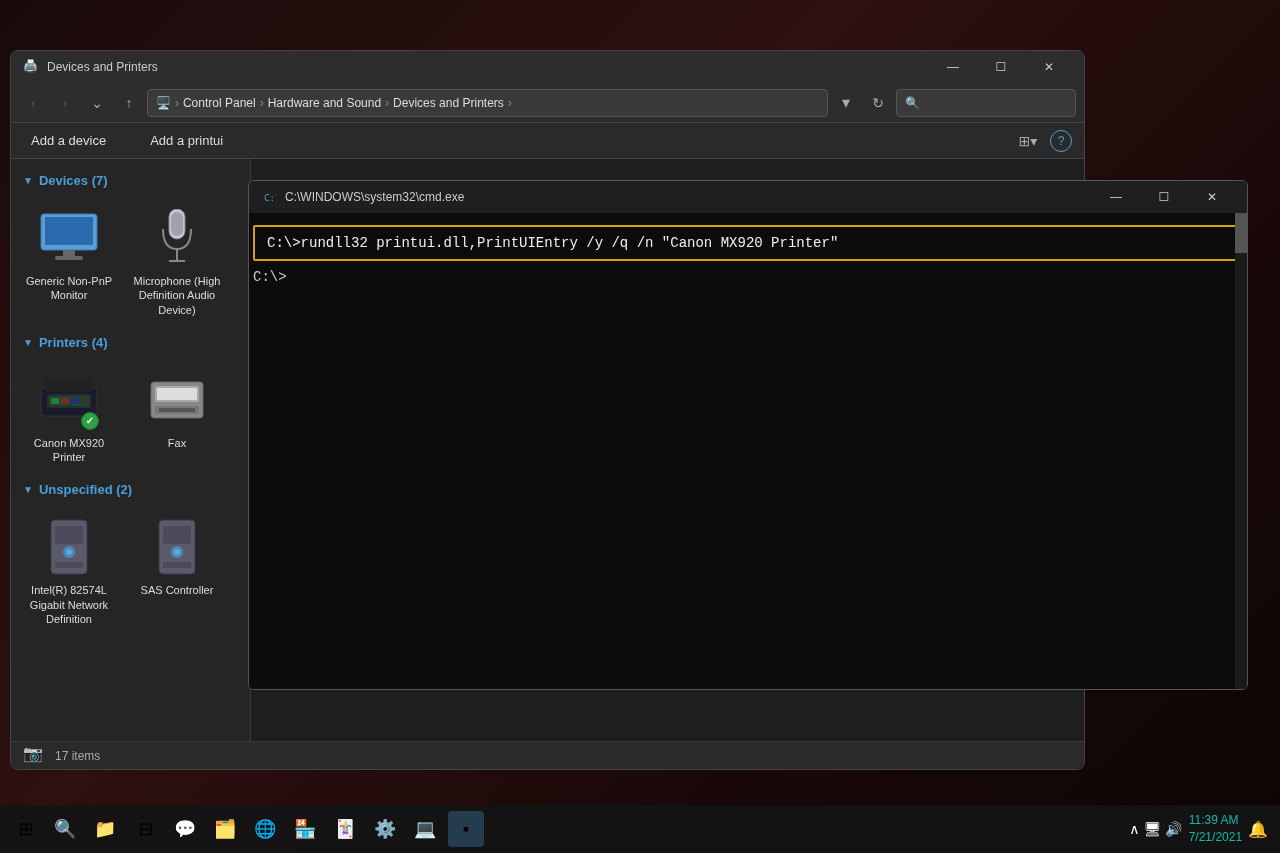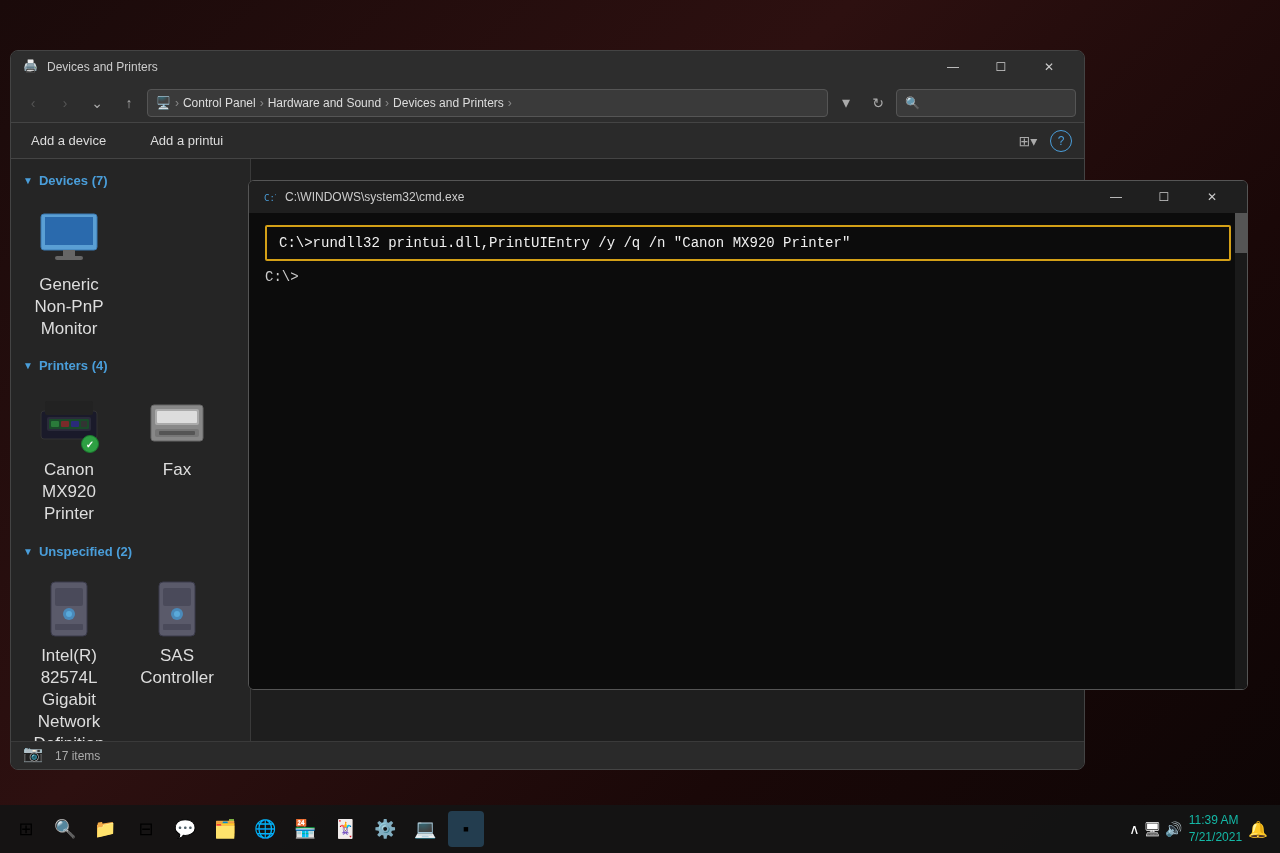--- a/index.html
+++ b/index.html
@@ -277,21 +277,21 @@
     .device-icon {
       width: 64px;
       height: 64px;
       display: flex;
       align-items: center;
       justify-content: center;
       position: relative;
     }
     .device-label {
       color: #ddd;
-      font-size: 17px;
+      font-size: 11px;
       text-align: center;
       margin-top: 4px;
       line-height: 1.3;
     }
 
     
     .status-bar {
       height: 28px;
       background: #2a2a2a;
       border-top: 1px solid #3a3a3a;
@@ -353,21 +353,21 @@
       align-items: center;
       justify-content: center;
     }
     .cmd-controls {
       display: flex;
       gap: 2px;
     }
     .cmd-body {
       flex: 1;
       background: #0c0c0c;
-      padding: 8px 16px;
+      padding: 8px 4px;
       color: #ccc;
       font-family: 'Consolas', 'Courier New', monospace;
       font-size: 14px;
       overflow-y: auto;
       position: relative;
     }
     .cmd-highlighted-line {
       background: #0c0c0c;
       border: 2px solid #d4a017;
       padding: 8px 12px;
@@ -480,20 +480,33 @@
             <svg width="64" height="52" viewBox="0 0 64 52">
               <rect x="4" y="2" width="56" height="36" rx="3" fill="#5a9fd4" stroke="#3a7ab4" stroke-width="1"></rect>
               <rect x="8" y="5" width="48" height="28" fill="#2a6aad"></rect>
               <rect x="26" y="38" width="12" height="6" fill="#666"></rect>
               <rect x="18" y="44" width="28" height="4" rx="2" fill="#666"></rect>
             </svg>
           </div>
           <div class="device-label">Generic Non-PnP Monitor</div>
         </div>
 
+        <div class="device-item">
+          <div class="device-icon">
+            <svg width="44" height="58" viewBox="0 0 44 58">
+
+              <rect x="14" y="0" width="16" height="30" rx="8" fill="#c8c8d0" stroke="#888" stroke-width="1"></rect>
+              <rect x="16" y="3" width="12" height="24" rx="6" fill="#a0a0b0"></rect>
+              <path d="M8 20 Q8 40 22 40 Q36 40 36 20" fill="none" stroke="#888" stroke-width="2"></path>
+              <line x1="22" y1="40" x2="22" y2="52" stroke="#888" stroke-width="2"></line>
+              <line x1="14" y1="52" x2="30" y2="52" stroke="#888" stroke-width="2"></line>
+            </svg>
+          </div>
+          <div class="device-label">Microphone (High Definition Audio Device)</div>
+        </div>
       </div>
 
       <div class="section-header">
         <span class="chevron">▼</span>
         <span>Printers (4)</span>
       </div>
       <div class="device-grid">
 
         <div class="device-item">
           <div class="device-icon" style="position:relative;">

